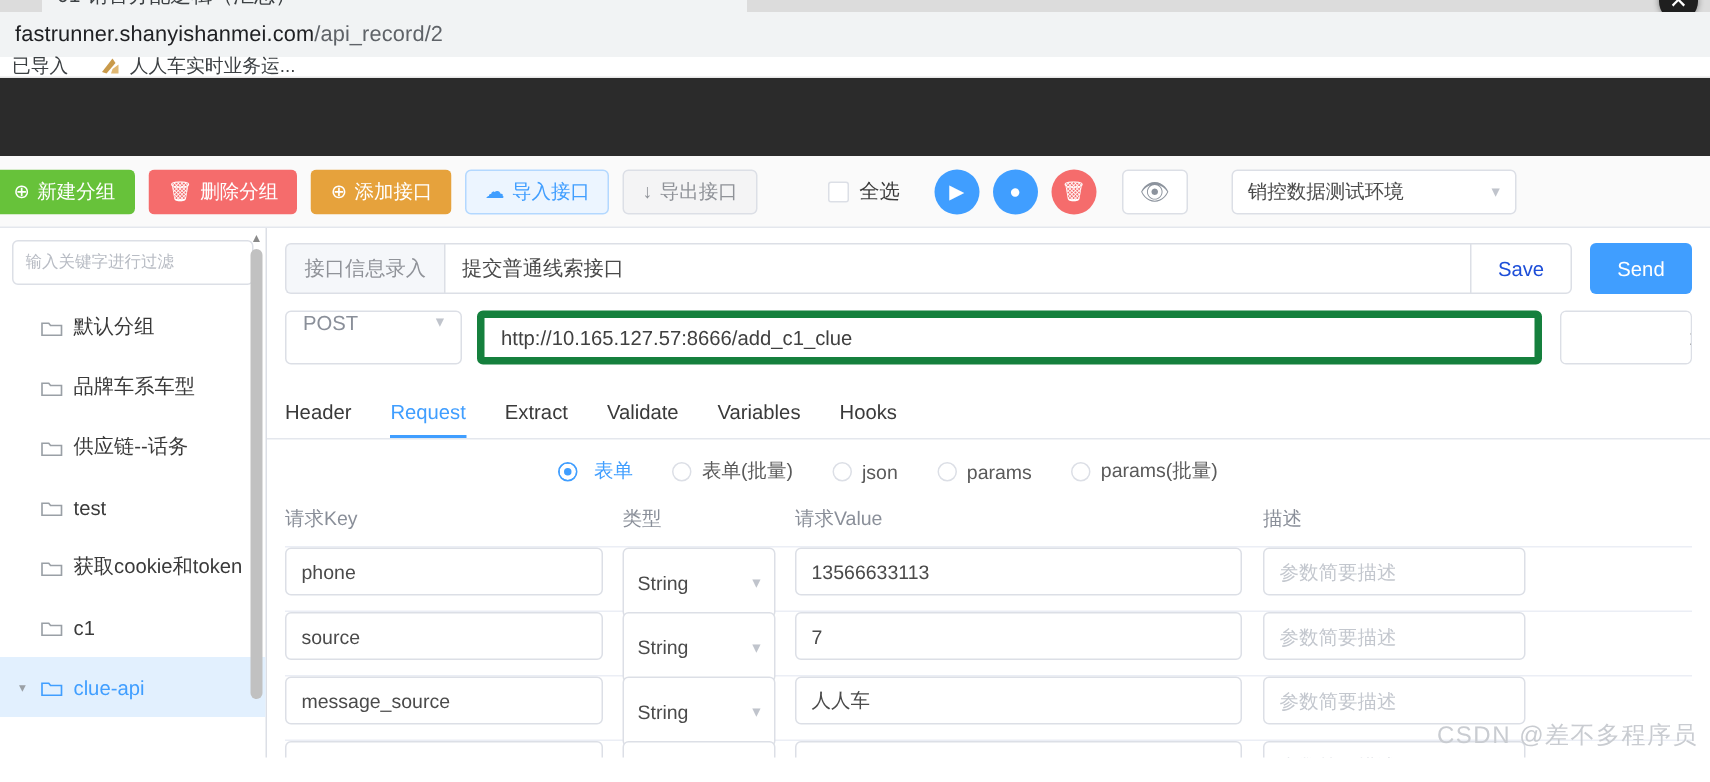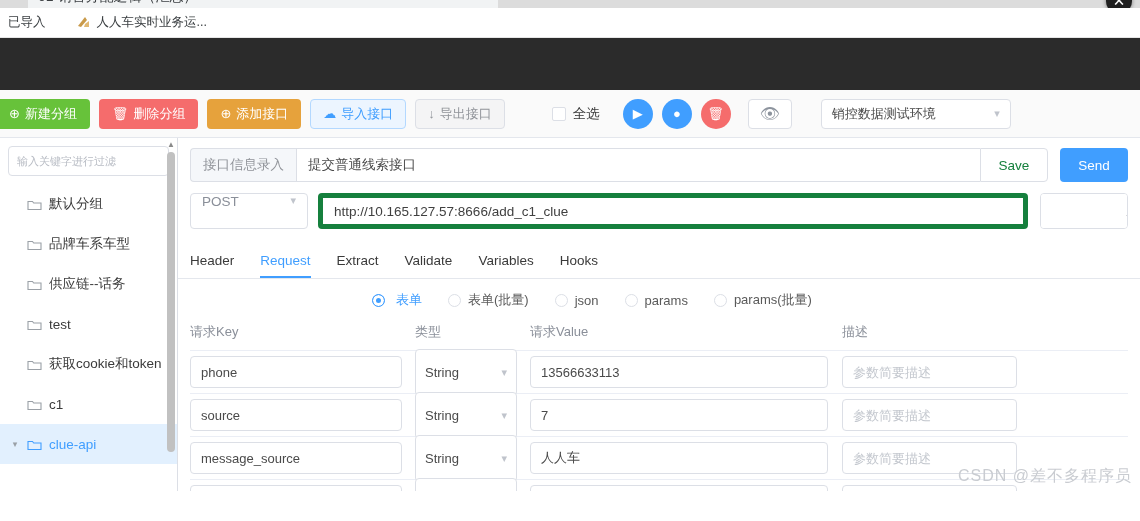--- a/index.html
+++ b/index.html
@@ -30,22 +30,22 @@
   }
   .omnibox {
     height: 30px; background: #f1f3f4; display: flex; align-items: center;
     padding: 0 10px; font-size: 14.5px; color: #202124; letter-spacing: .1px;
     border-bottom: 1px solid #f1f3f4;
   }
   .omnibox .host { color: #202124; }
   .omnibox .path { color: #5f6368; }
 
   .bookmarks {
-    height: 30px; background: #ffffff; display: flex; align-items: center;
-    padding: 0 8px; gap: 30px; font-size: 12.5px; color: #3c4043;
+    height: 14px; background: #ffffff; display: flex; align-items: center;
+    padding: 0 8px; gap: 20px; font-size: 12.5px; color: #3c4043;
     border-bottom: 1px solid #e6e6e6;
   }
   .bm { display: flex; align-items: center; gap: 6px; white-space: nowrap; }
   .bm-ico { width: 15px; height: 15px; display: inline-block; }
 
   
   .app-nav { height: 52px; background: #2b2b2b; }
 
   
   .toolbar {
@@ -128,21 +128,21 @@
     border-radius: 4px 0 0 4px; background: #f5f7fa; color: #909399;
     font-size: 13.5px; display: flex; align-items: center; padding: 0 12px; white-space: nowrap;
   }
   .name-input {
     flex: 1; height: 34px; border: 1px solid #dcdfe6; border-right: none;
     padding: 0 11px; font-size: 13.5px; color: #4a4a4a; outline: none;
     font-family: inherit; border-radius: 0;
   }
   .save-btn {
     width: 68px; height: 34px; border: 1px solid #dcdfe6; border-radius: 0 4px 4px 0;
-    background: #fff; color: #15803d; font-size: 13.5px; cursor: pointer;
+    background: #fff; color: #1d4ed8; font-size: 13.5px; cursor: pointer;
     font-family: inherit;
   }
   .send-btn {
     width: 68px; height: 34px; margin-left: 12px; background: #409eff;
     color: #fff; border: none; border-radius: 4px; font-size: 13.5px; cursor: pointer;
     font-family: inherit;
   }
   .row-url { display: flex; align-items: center; padding: 11px 12px 0 12px; }
   .method-select {
     width: 118px; height: 36px; border: 1px solid #dcdfe6; border-radius: 4px;
@@ -181,21 +181,21 @@
   .radio .dot { width: 13px; height: 13px; border-radius: 50%; border: 1px solid #dcdfe6; background: #fff; flex: none; }
   .radio.checked .dot { border-color: #409eff; background: #409eff; box-shadow: inset 0 0 0 3px #fff; }
   .radio.checked { color: #409eff; gap: 11px; }
 
   .tbl { padding: 0 12px; margin-top: 14px; }
   .tbl-head { display: flex; font-size: 13px; color: #8a8f99; padding-bottom: 9px; border-bottom: 1px solid #ebeef5; }
   .c1 { width: 212px; flex: none; }
   .c2 { width: 102px; flex: none; margin-left: 13px; }
   .c3 { width: 298px; flex: none; margin-left: 13px; }
   .c4 { width: 175px; flex: none; margin-left: 14px; }
-  .tbl-row { display: flex; align-items: center; height: 43px; border-bottom: 1px solid #ebeef5; }
+  .tbl-row { display: flex; height: 43px; border-bottom: 1px solid #ebeef5; }
   .cell-input {
     width: 100%; height: 32px; border: 1px solid #dcdfe6; border-radius: 4px;
     padding: 0 10px; font-size: 13px; color: #4a4a4a; outline: none; font-family: inherit;
     background: #fff;
   }
   .cell-input::placeholder { color: #c3c7ce; }
   .type-select {
     width: 100%; height: 47px; border: 1px solid #dcdfe6; border-radius: 4px;
     background: #fff; display: flex; align-items: center; justify-content: space-between;
     padding: 0 9px; font-size: 13px; color: #4a4a4a; cursor: pointer;
@@ -209,20 +209,24 @@
 </head>
 <body>
 
 <div class="screen">
 
   <div class="chrome-top">
     <div class="chrome-tab-sliver">01 销售分配逻辑（汇总）</div>
     <div class="chrome-close-btn">✕</div>
   </div>
 
+  <div class="omnibox">
+    <span class="host">fastrunner.shanyishanmei.com</span>
+      <span class="path">/api_record/2</span>
+  </div>
 
   <div class="bookmarks">
     <div class="bm">
       <span>已导入</span>
     </div>
     <div class="bm">
       <span class="bm-ico">
         <svg width="15" height="15" viewBox="0 0 15 15">
           <polygon points="2,11 9,2 11,5 5,12" fill="#c99a4a"></polygon>
           <polygon points="9,9 13,6 13,12 8,12" fill="#e0b873"></polygon>

